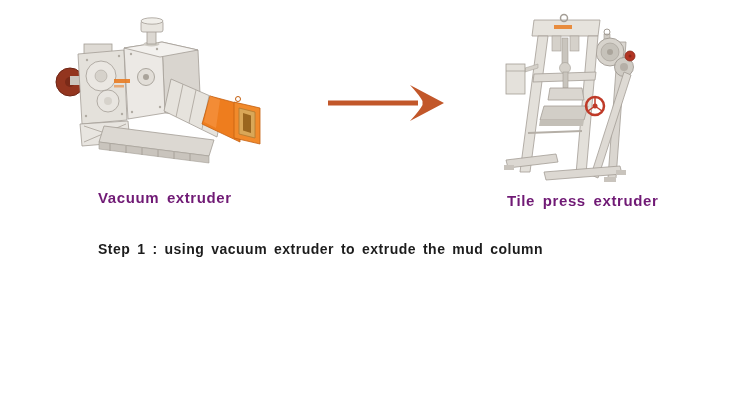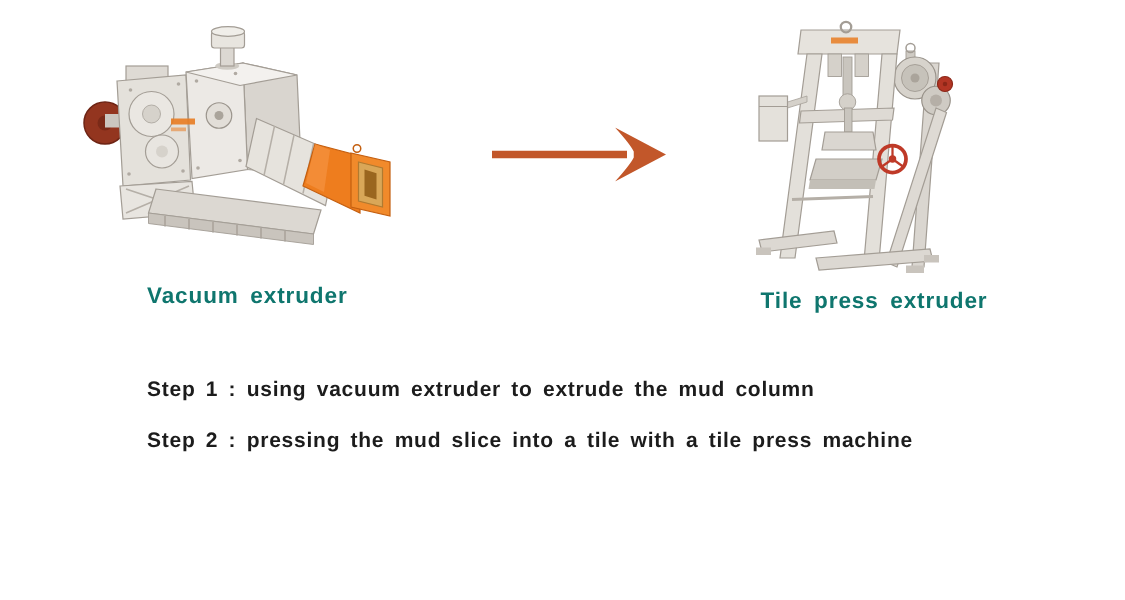--- a/index.html
+++ b/index.html
@@ -9,27 +9,27 @@
     position: relative;
     overflow: hidden;
     font-family: "Liberation Sans", sans-serif;
   }
   .machine-figure { position: absolute; margin: 0; }
   .fig-extruder { left: 44px; top: 16px; width: 222px; height: 150px; }
   .fig-press   { left: 498px; top: 12px; width: 164px; height: 178px; }
   .arrow-wrap  { position: absolute; left: 326px; top: 85px; width: 118px; height: 36px; }
   .machine-label {
     position: absolute;
-    font-size: 15px; font-weight: bold; color: #0f766e;
+    font-size: 15px; font-weight: bold; color: #701a75;
     letter-spacing: 0.6px; word-spacing: 3px; white-space: nowrap;
   }
   .label-extruder { left: 98px; top: 189px; }
   .label-press    { left: 507px; top: 192px; }
   .steps {
-    position: absolute; left: 98px; top: 249px;
+    position: absolute; left: 98px; top: 239px;
     list-style: none; margin: 0; padding: 0;
   }
   .steps li {
     font-size: 14px; font-weight: bold; color: #1c1c1c;
     letter-spacing: 0.5px; word-spacing: 2.5px;
     line-height: 20px; margin-bottom: 14px; white-space: nowrap;
   }
   svg { display: block; }
 </style>
 </head>
@@ -190,16 +190,15 @@
         <rect x="106" y="165" width="12" height="5" fill="#c9c4bd"></rect>
       </g>
     </svg>
   </figure>
 
   <div class="machine-label label-extruder">Vacuum extruder</div>
   <div class="machine-label label-press">Tile press extruder</div>
 
   <ol class="steps">
     <li>Step 1 : using vacuum extruder to extrude the mud column</li>
-    <li>Step 2 : pressing the mud slice into a tile with a tile press machine</li>
   </ol>
 
 </div>
 
 </body></html>

